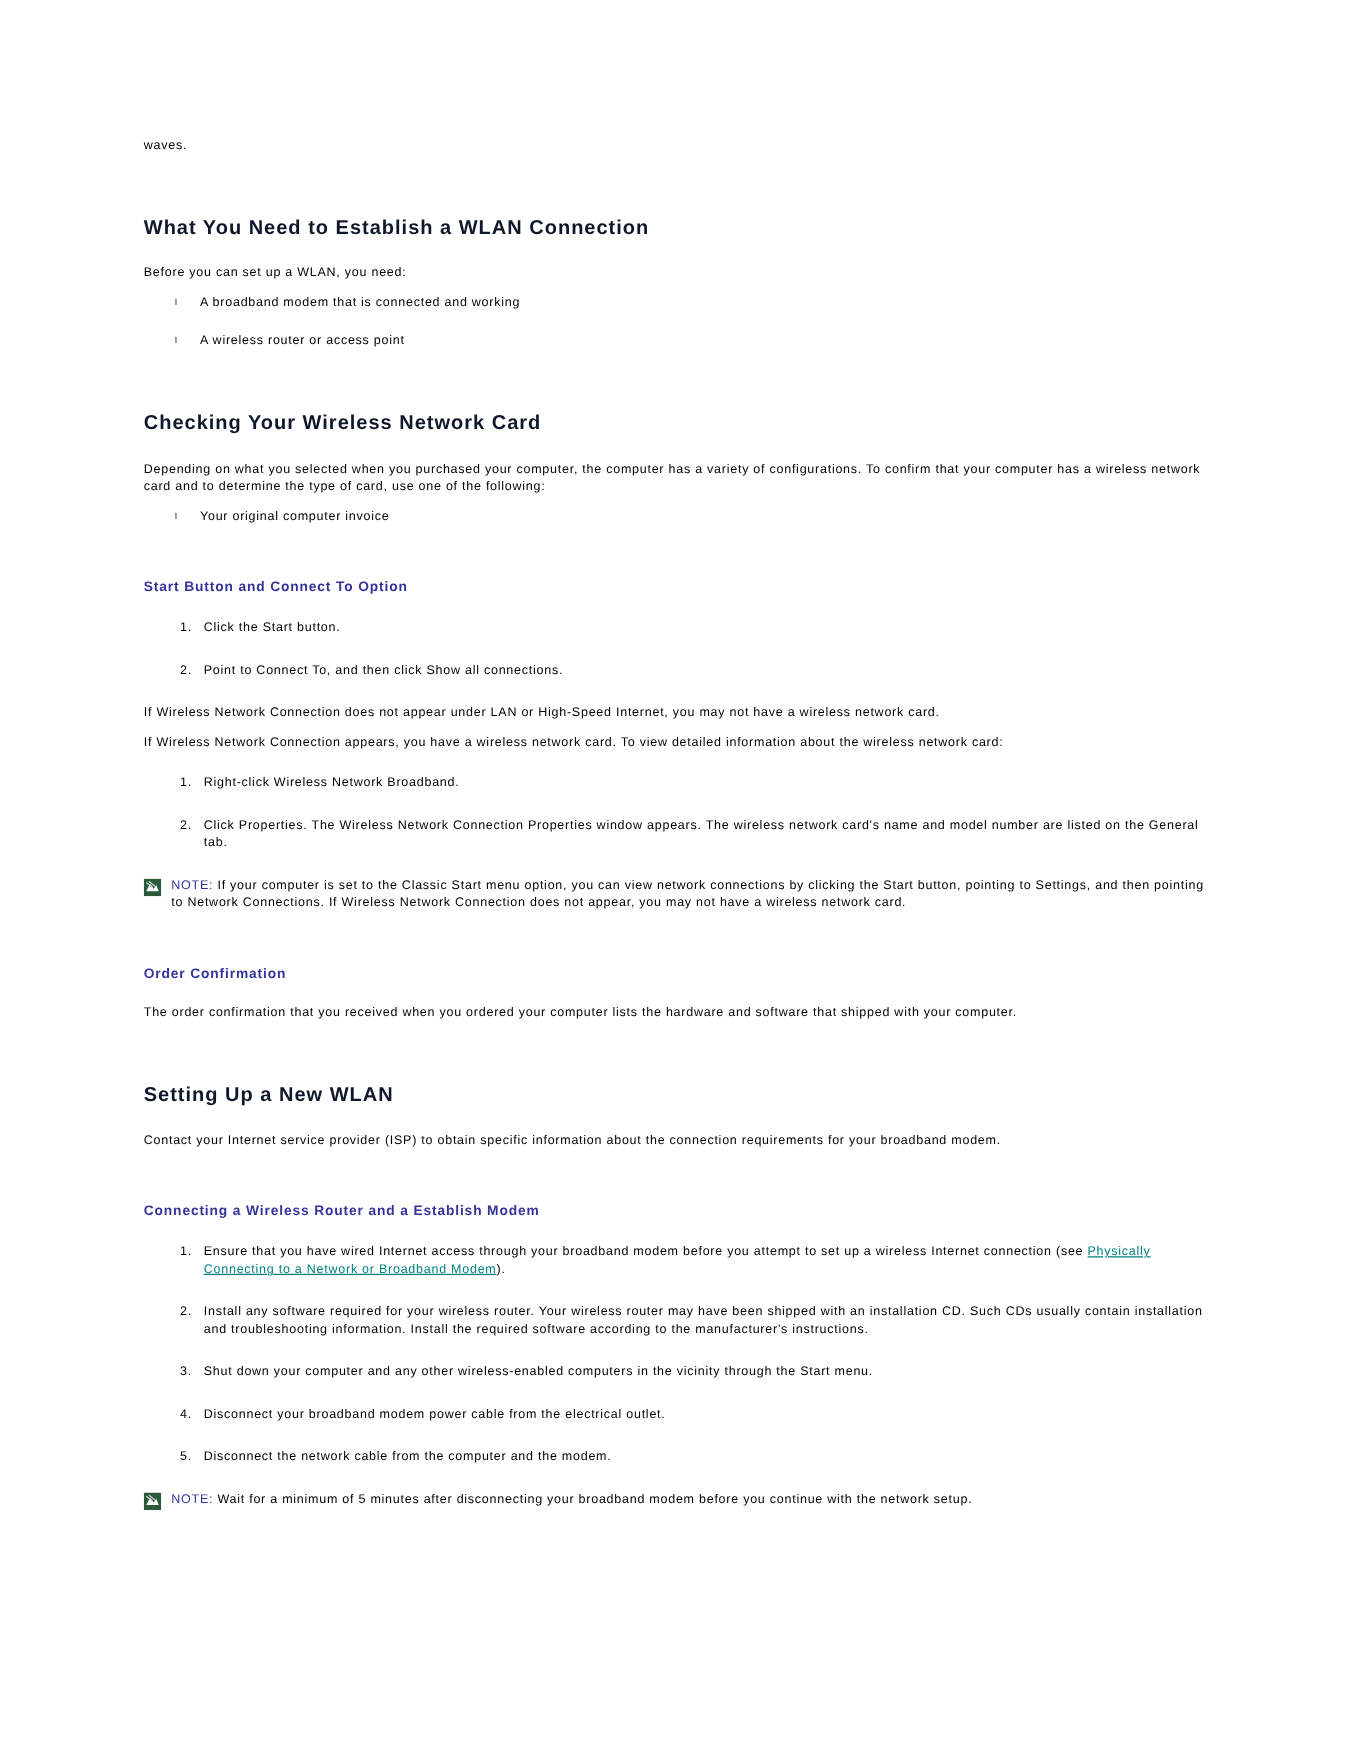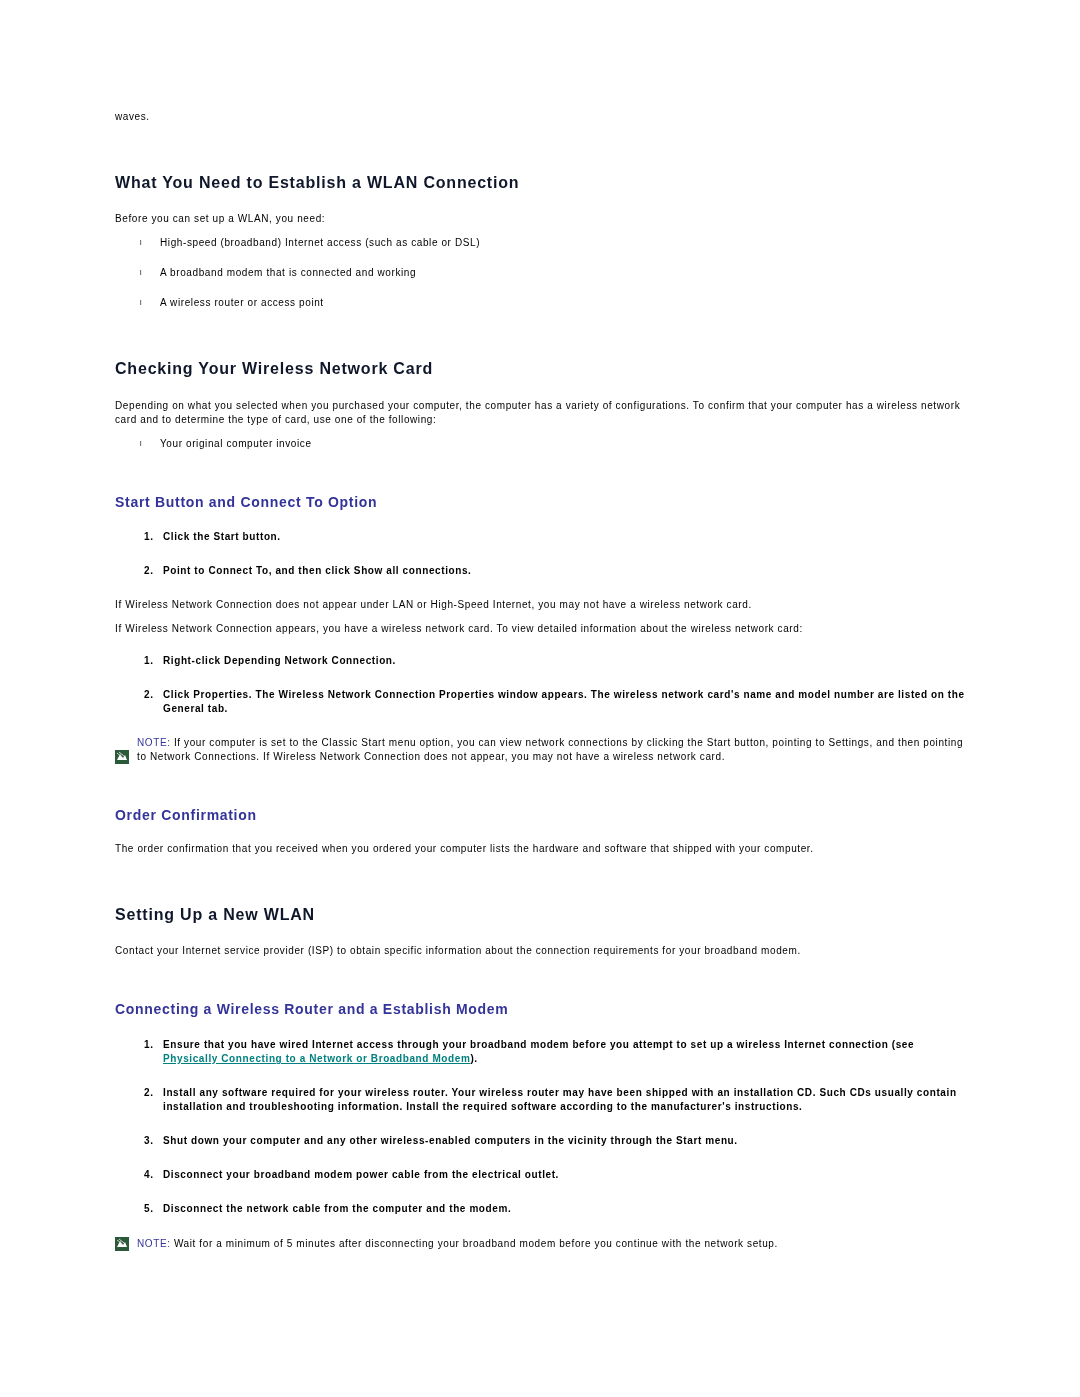--- a/index.html
+++ b/index.html
@@ -23,21 +23,21 @@
   h2.section-heading {
     color: #0f172a;
     font-size: 16px;
     font-weight: bold;
     letter-spacing: 0.8px;
     margin-top: 48px;
     margin-bottom: 18px;
   }
   h3.sub-heading {
     color: #333399;
-    font-size: 14px;
+    font-size: 11px;
     font-weight: bold;
     letter-spacing: 0.7px;
     margin-top: 42px;
     margin-bottom: 16px;
   }
   p.body-text {
     font-size: 10px;
     margin: 10px 0 10px 0;
   }
   ul.bullet-list {
@@ -56,30 +56,29 @@
     font-size: 7px;
     font-family: Verdana, sans-serif;
     position: absolute;
     left: -5px;
     top: 2px;
     color: #000;
   }
   ol.num-list {
     padding-left: 42px;
     margin: 18px 0 0 0;
-    font-weight: bold;
   }
   ol.num-list li {
     padding-left: 6px;
     margin-bottom: 20px;
     font-size: 10px;
   }
   .note-row {
     display: flex;
-    align-items: flex-end;
+    align-items: flex-start;
     margin-top: 14px;
   }
   .note-icon {
     width: 14px;
     height: 14px;
     flex: 0 0 14px;
     margin-right: 8px;
     margin-top: 1px;
   }
   .note-icon svg { display:block; }
@@ -96,40 +95,39 @@
   }
 </style>
 </head>
 <body>
 
 <div class="frag">waves.</div>
 
 <h2 class="section-heading">What You Need to Establish a WLAN Connection</h2>
 <p class="body-text">Before you can set up a WLAN, you need:</p>
 <ul class="bullet-list">
-  <li>High-speed (broadband) Internet access (such as cable or DSL)</li>
   <li>A broadband modem that is connected and working</li>
   <li>A wireless router or access point</li>
 </ul>
 
 <h2 class="section-heading">Checking Your Wireless Network Card</h2>
 <p class="body-text">Depending on what you selected when you purchased your computer, the computer has a variety of configurations. To confirm that your computer has a wireless network card and to determine the type of card, use one of the following:</p>
 <ul class="bullet-list">
   <li>Your original computer invoice</li>
 </ul>
 
 <h3 class="sub-heading">Start Button and Connect To Option</h3>
 <ol class="num-list">
   <li>Click the Start button.</li>
   <li>Point to Connect To, and then click Show all connections.</li>
 </ol>
 <p class="body-text">If Wireless Network Connection does not appear under LAN or High-Speed Internet, you may not have a wireless network card.</p>
 <p class="body-text">If Wireless Network Connection appears, you have a wireless network card. To view detailed information about the wireless network card:</p>
 <ol class="num-list">
-  <li>Right-click Depending Network Connection.</li>
+  <li>Right-click Wireless Network Broadband.</li>
   <li>Click Properties. The Wireless Network Connection Properties window appears. The wireless network card's name and model number are listed on the General tab.</li>
 </ol>
 
 <div class="note-row">
   <span class="note-icon">
     <svg viewBox="0 0 14 14" width="14" height="14">
       <rect x="0" y="0" width="14" height="14" fill="#2a5a3a"></rect>
       <path d="M2 10 L5 4 L8 8 L10 5 L12 10 Z" fill="#ffffff"></path>
       <path d="M2 3 L7 7 M4 2 L9 6" stroke="#d0d0d0" stroke-width="1" fill="none"></path>
     </svg>

